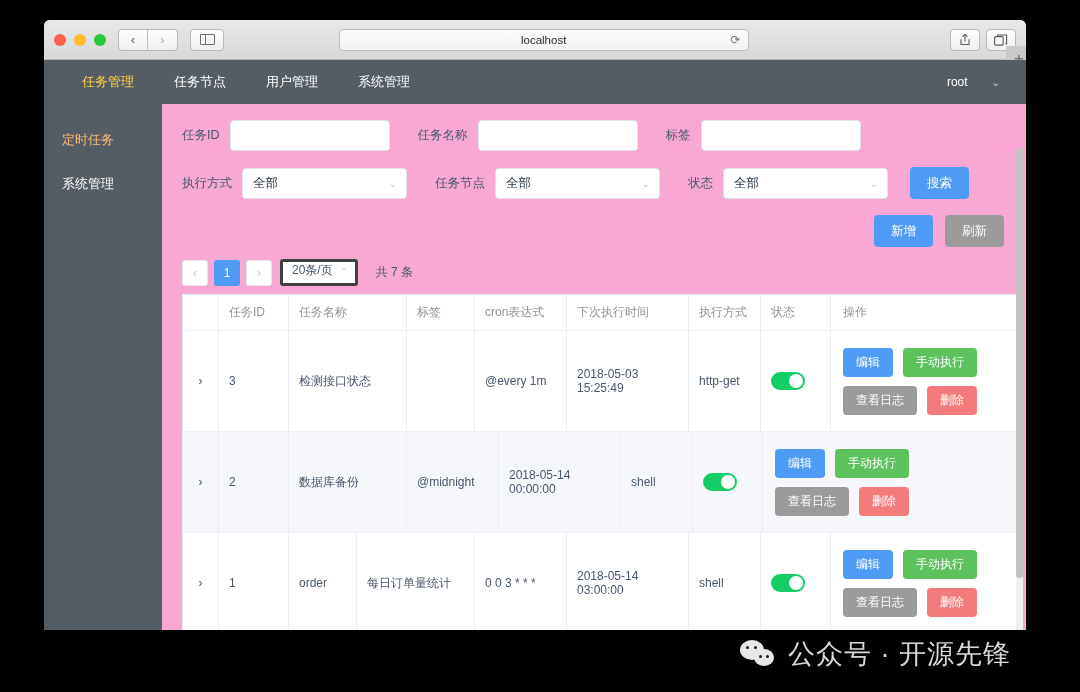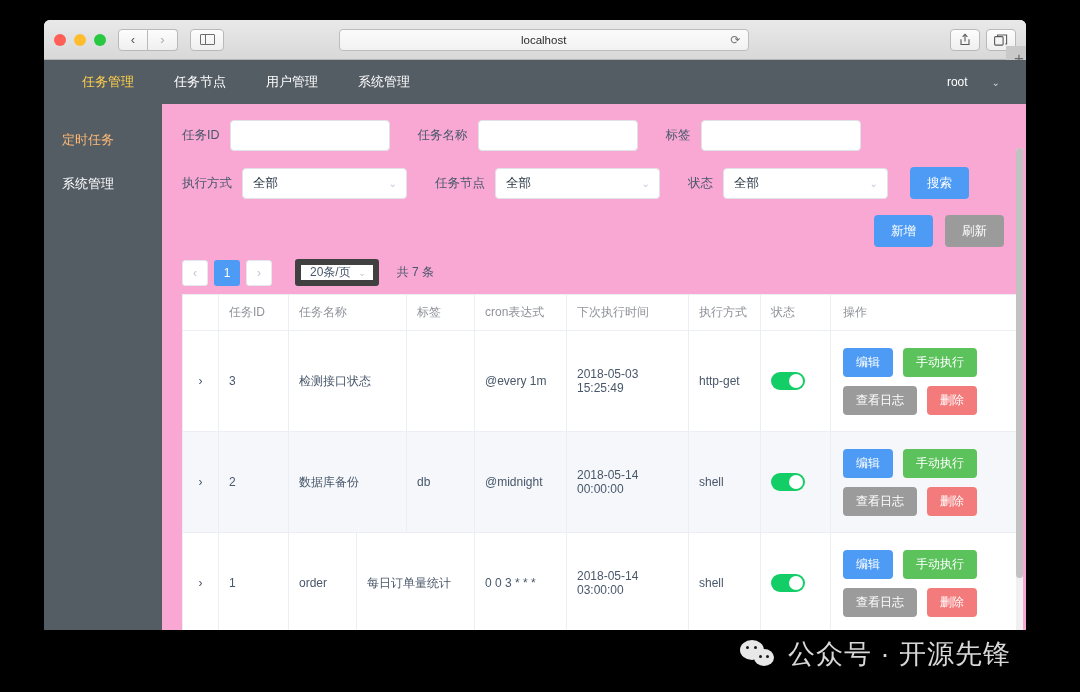--- a/index.html
+++ b/index.html
@@ -157,23 +157,23 @@
     display: flex; align-items: center; justify-content: center;
     color: #c0c4cc; font-size: 12px; background: #fff;
   }
   .pg-num {
     width: 26px; height: 26px; border-radius: 3px;
     background: #4d9bf5; color: #fff;
     display: flex; align-items: center; justify-content: center;
     font-size: 12px;
   }
   .pg-size {
-    height: 27px; border: 6px solid #404040; border-radius: 3px;
-    display: flex; align-items: center; padding: 0 22px 0 9px;
-    font-size: 12px; color: #48576a; position: relative; margin-left: 17px;
+    height: 27px; border: 3px solid #404040; border-radius: 3px;
+    display: flex; padding: 0 22px 0 9px;
+    font-size: 12px; color: #48576a; position: relative; margin-left: 2px;
     background: #fff;
   }
   .pg-size .arw { position: absolute; right: 7px; font-size: 9px; color: #c0c4cc; }
   .pg-total { font-size: 12px; color: #48576a; margin-left: 12px; }
 
   
   .table { width: 840px; border: 1px solid #ebeef5; border-bottom: none; background:#fff; }
   .tr { display: flex; border-bottom: 1px solid #ebeef5; }
   .tr.head { height: 36px; }
   .tr.alt { background: #f5f7fa; }
@@ -389,21 +389,20 @@
                   <button class="btn-sm btn-red">删除</button>
                 </div>
               </div>
             </div>
           </div>
 
           <div class="tr data alt">
             <div class="td c-exp">›</div>
             <div class="td c-id">2</div>
             <div class="td c-name">数据库备份</div>
-            <div class="td c-tag">db</div>
             <div class="td c-cron">@midnight</div>
             <div class="td c-next">2018-05-14 00:00:00</div>
             <div class="td c-type">shell</div>
             <div class="td c-state">
               <div class="switch">
                   <div class="knob"></div>
                 </div>
             </div>
             <div class="td c-op">
               <div class="op-wrap">

